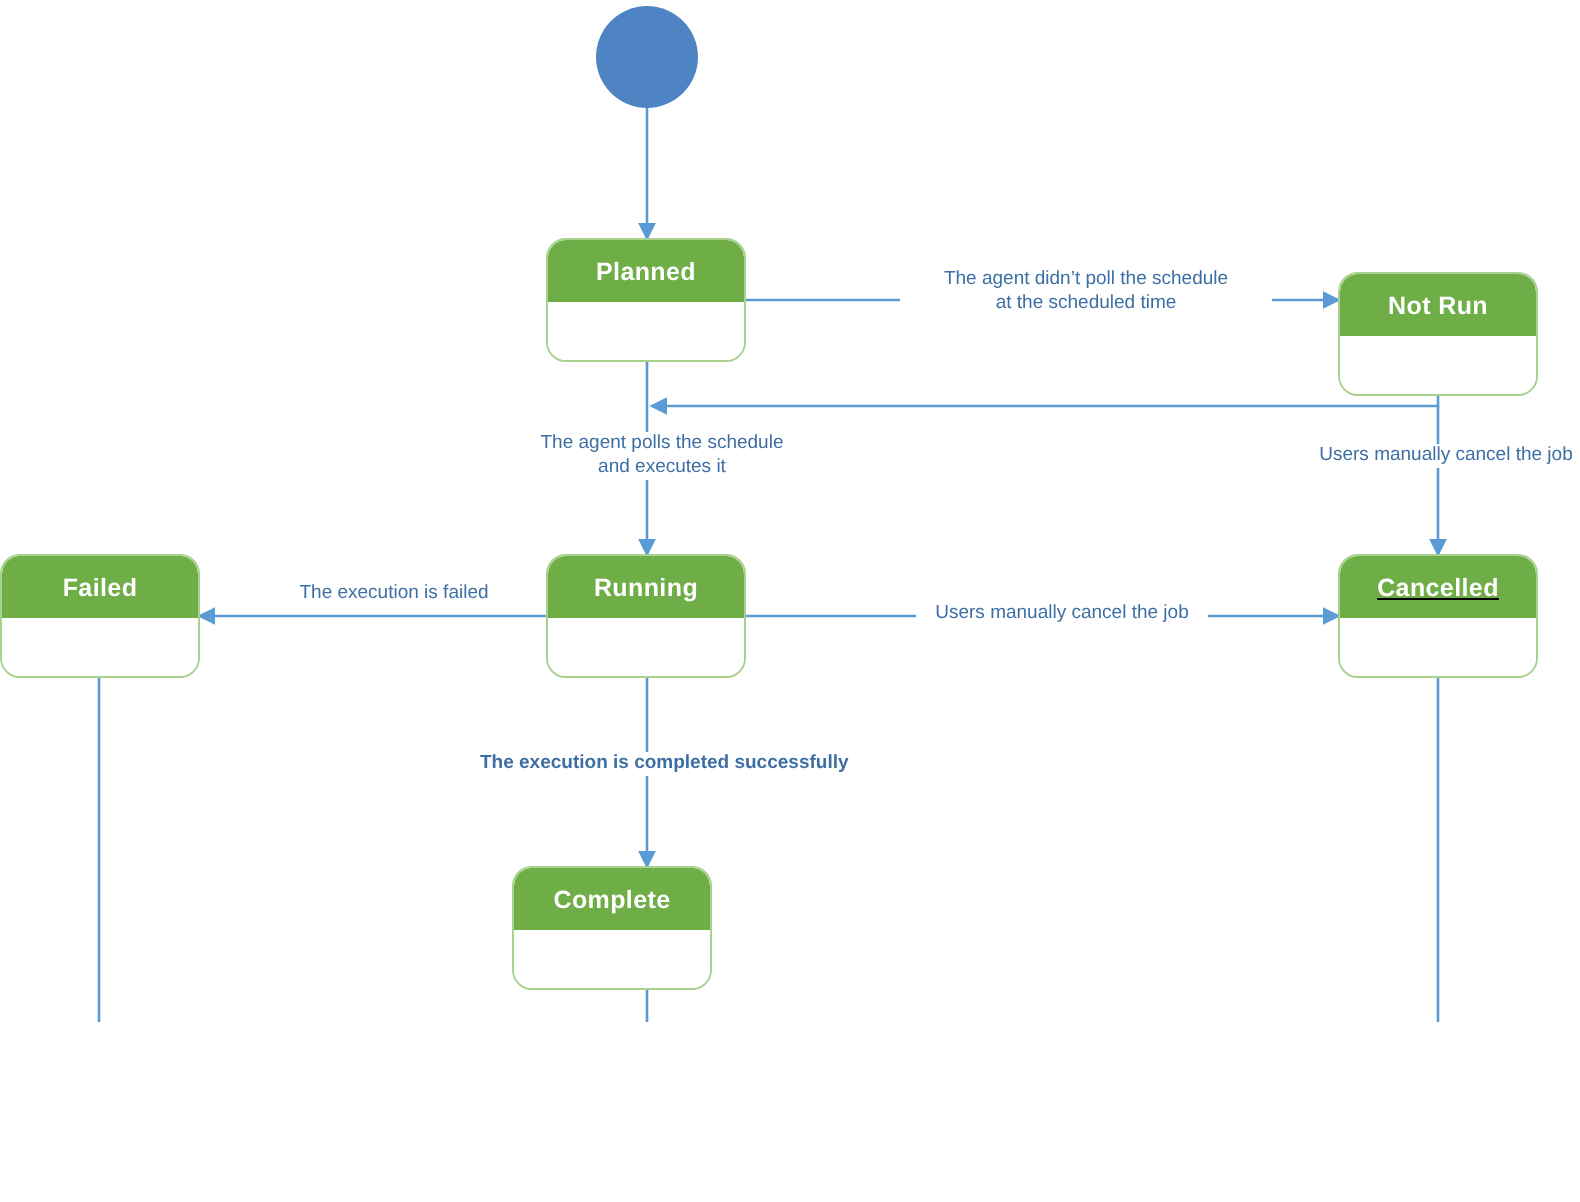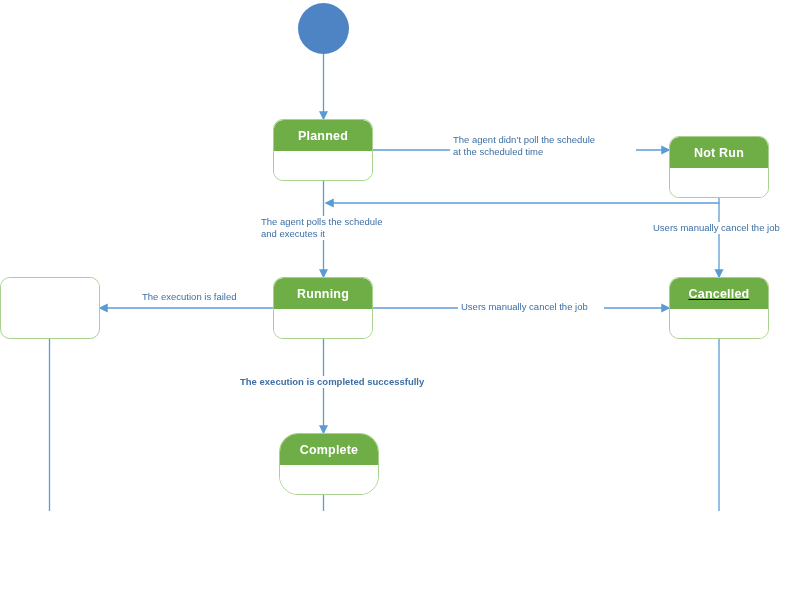--- a/index.html
+++ b/index.html
@@ -84,20 +84,21 @@
     height: 34px;
     border-radius: 50%;
     background: #4e84c4;
   }
   
   .edge-label {
     position: absolute;
     color: #3d6fa5;
     font-size: 9.5px;
     line-height: 12px;
+    text-align: center;
     background: #ffffff;
     white-space: nowrap;
     padding: 0 3px;
     z-index: 4;
   }
 </style>
 </head>
 <body>
 
 <div id="canvas">
@@ -156,31 +157,34 @@
   </div>
 
   <div class="state-node" style="left:273px; top:277px;">
     <div class="node-header">
       <span class="node-title">Running</span>
     </div>
     <div class="node-body"></div>
   </div>
 
   <div class="state-node" style="left:0px; top:277px;">
+    <div class="node-header">
+      <span class="node-title">Failed</span>
+    </div>
     <div class="node-body"></div>
   </div>
 
   <div class="state-node" style="left:669px; top:277px;text-decoration:underline;">
     <div class="node-header">
       <span class="node-title">Cancelled</span>
     </div>
     <div class="node-body"></div>
   </div>
 
-  <div class="state-node" style="left:279px; top:433px;border-radius:19px;">
+  <div class="state-node" style="left:256px; top:433px;">
     <div class="node-header">
       <span class="node-title">Complete</span>
     </div>
     <div class="node-body"></div>
   </div>
 
   <div class="edge-label" style="left:450px; top:134px; width:180px;">
     <div>The agent didn’t poll the schedule</div>
     <div>at the scheduled time</div>
   </div>

